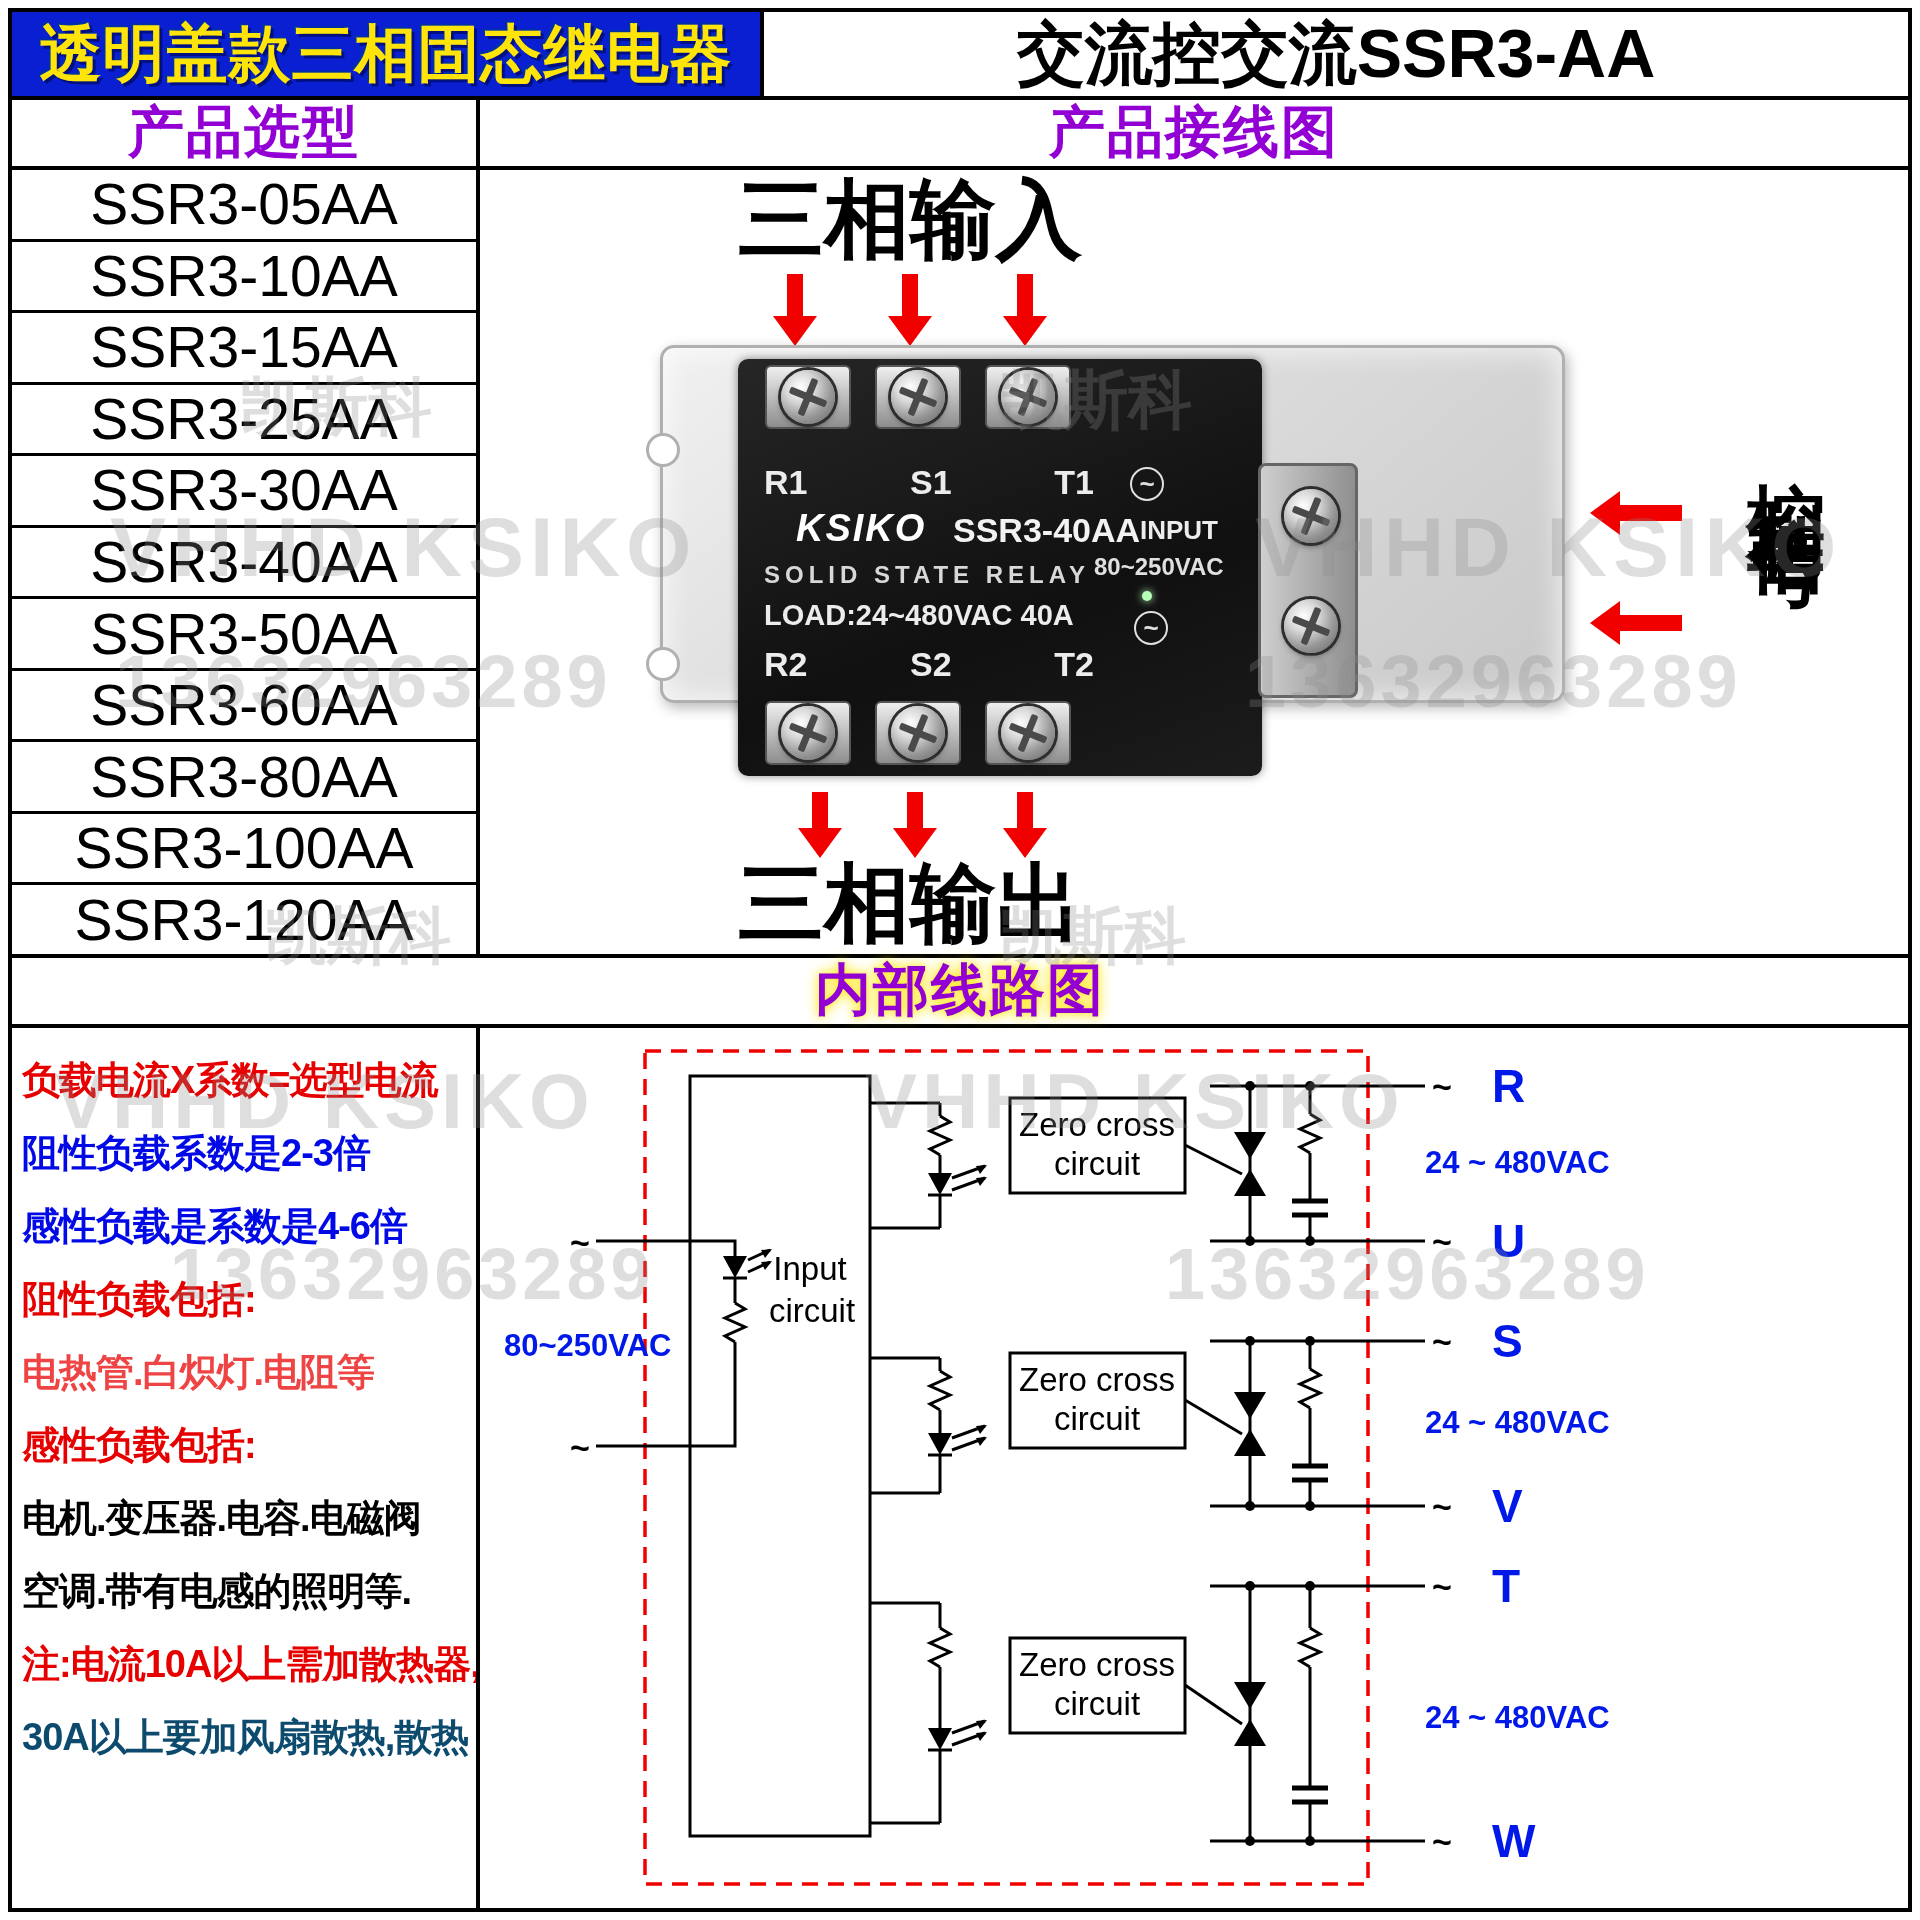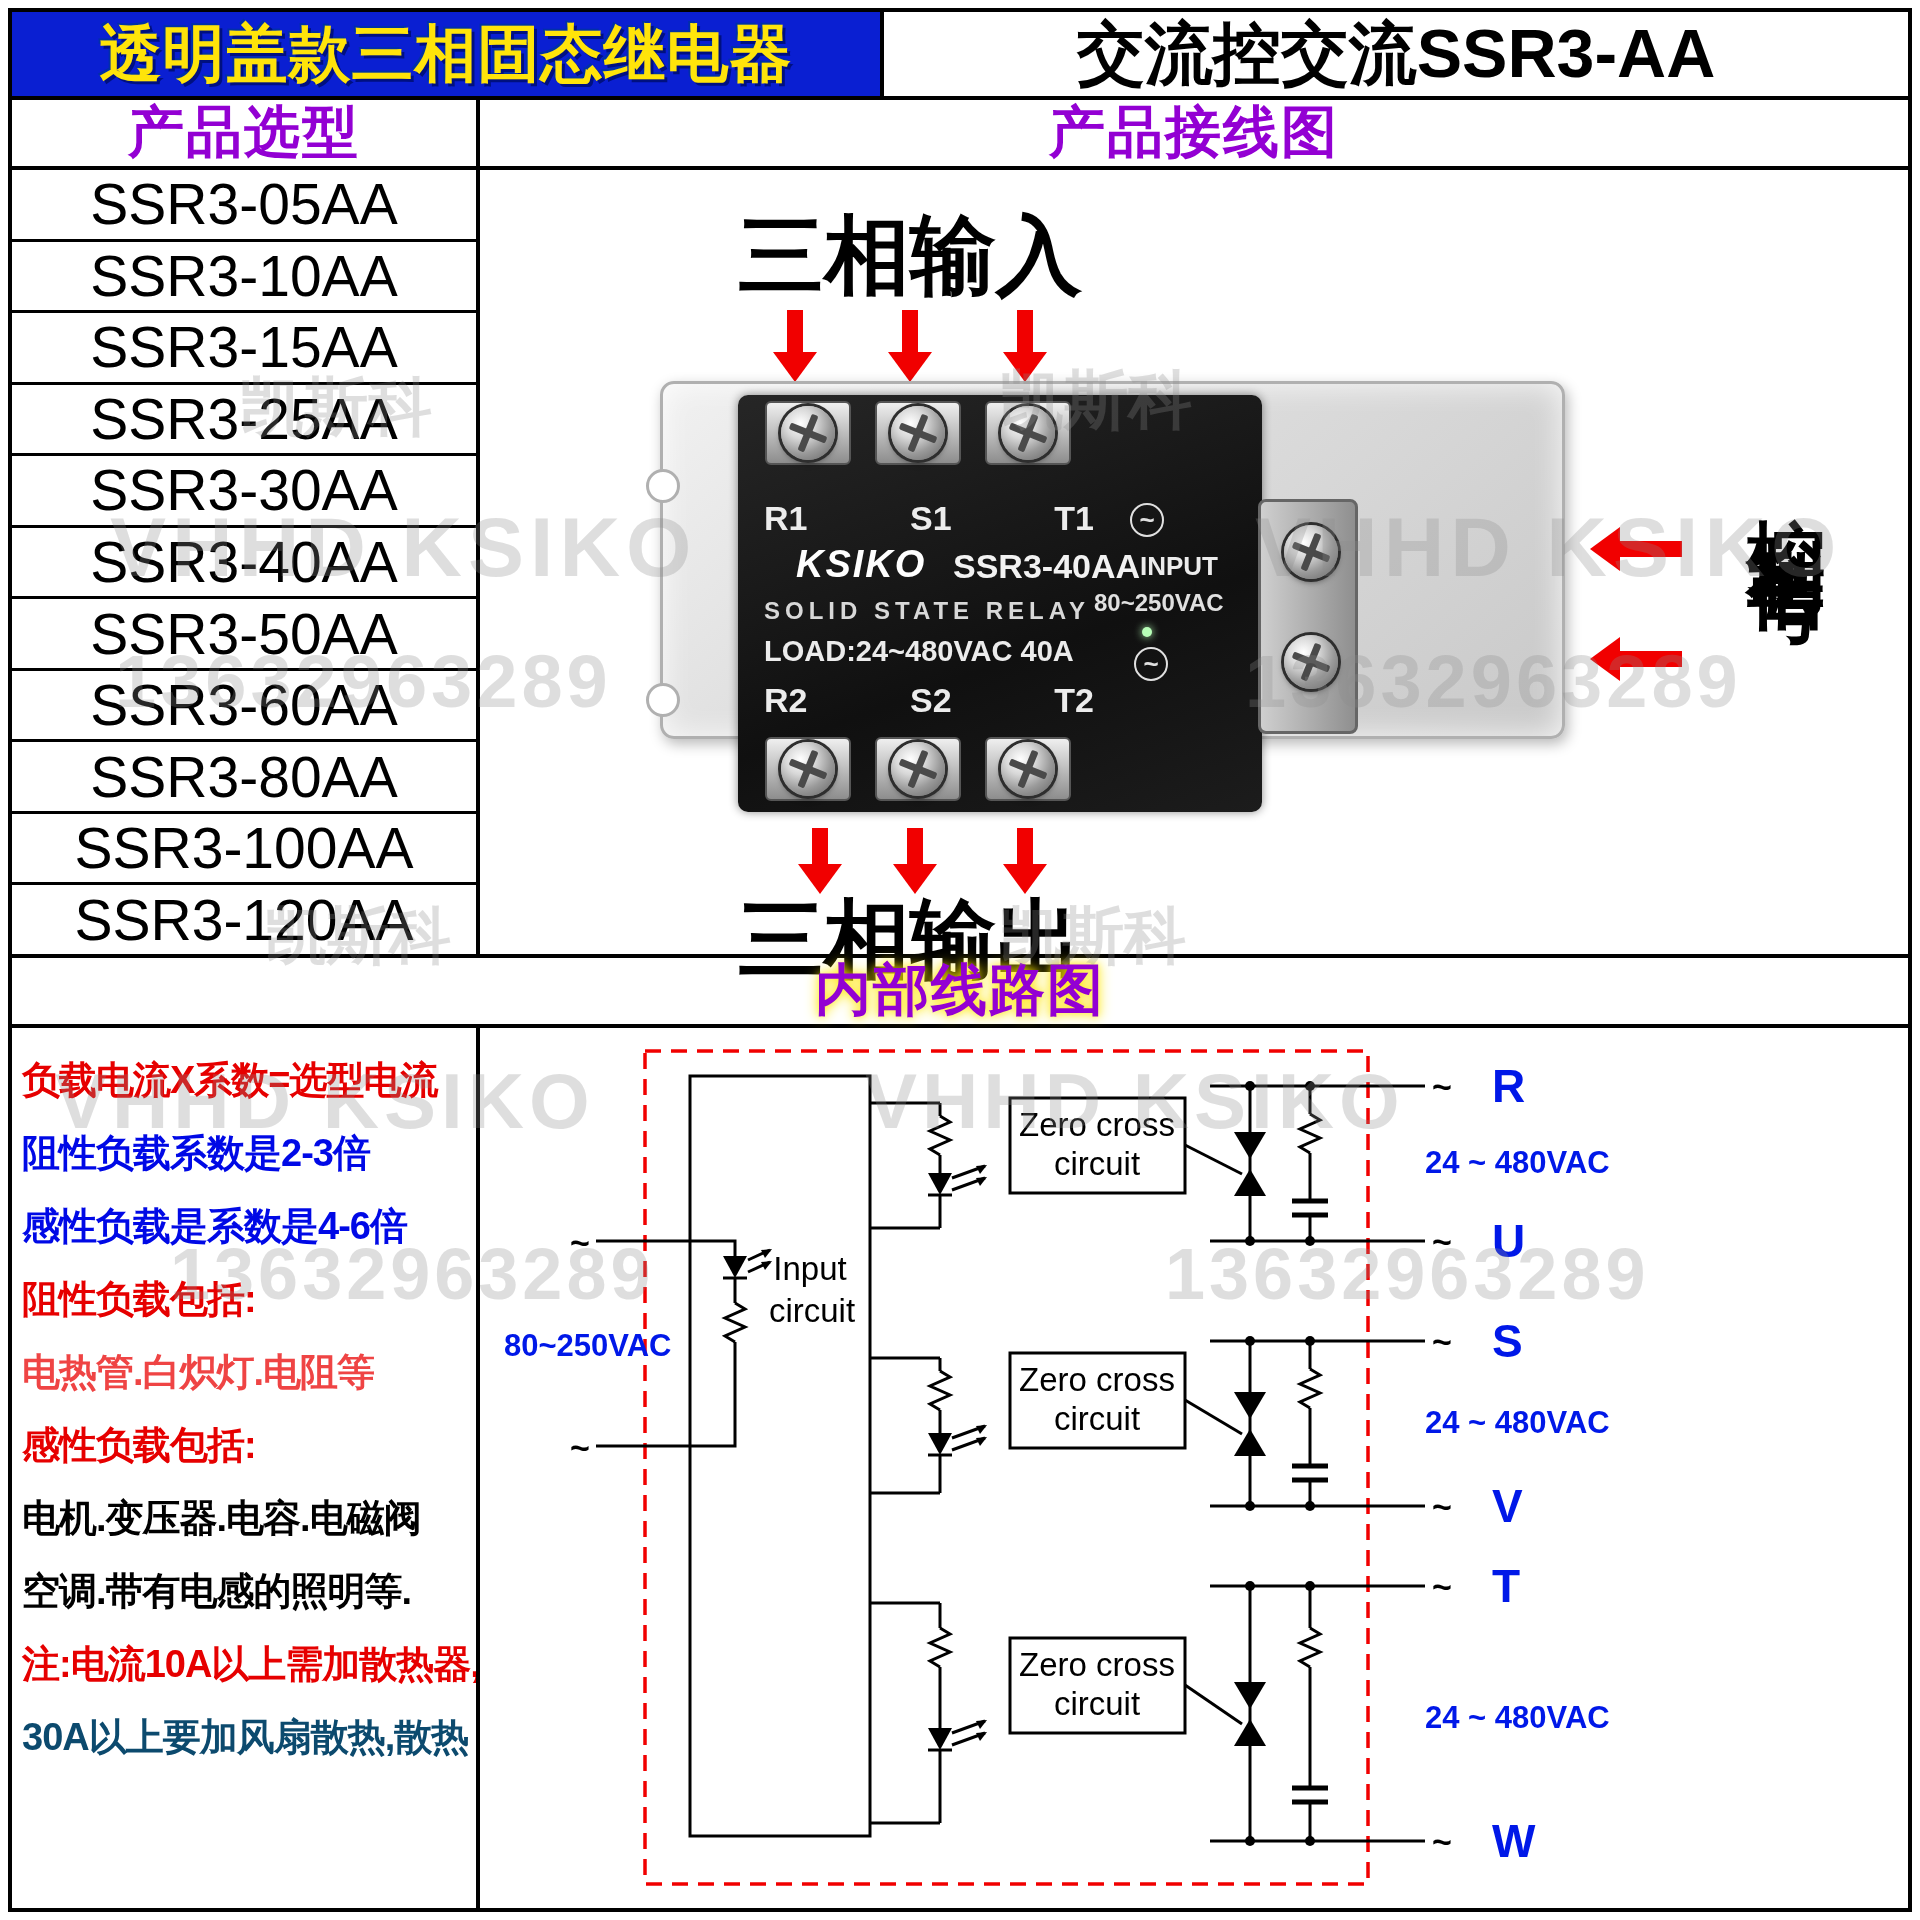--- a/index.html
+++ b/index.html
@@ -3,21 +3,21 @@
 <meta charset="utf-8">
 <style>
   html,body{margin:0;padding:0;background:#fff;}
   .page{position:relative;width:1920px;height:1920px;background:#fff;overflow:hidden;
         font-family:"Liberation Sans","DejaVu Sans",sans-serif;}
   .page *{box-sizing:border-box;}
   .frame{position:absolute;left:8px;top:8px;width:1904px;height:1904px;border:4px solid #000;pointer-events:none;}
 
   
   .hdr-row{position:absolute;left:12px;top:12px;width:1896px;height:88px;display:flex;border-bottom:4px solid #000;}
-  .hdr-left{width:872px;height:100%;background:#0a1fd2;border-right:4px solid #000;display:flex;align-items:flex-start;justify-content:center;}
+  .hdr-left{width:752px;height:100%;background:#0a1fd2;border-right:4px solid #000;display:flex;align-items:flex-start;justify-content:center;}
   .hdr-left span{font-size:62px;font-weight:bold;color:#ffe40a;letter-spacing:1px;
                  text-shadow:3px 3px 0 #001080,-2px -2px 0 #0030a8;}
   .hdr-right{flex:1;display:flex;align-items:center;justify-content:center;font-size:68px;font-weight:bold;color:#000;}
 
   
   .sec-row{position:absolute;left:12px;top:100px;width:1896px;height:70px;display:flex;border-bottom:4px solid #000;}
   .bot-hdr{position:absolute;left:12px;top:954px;width:1896px;height:74px;display:flex;border-top:4px solid #000;border-bottom:4px solid #000;}
   .cell-l{width:468px;border-right:4px solid #000;display:flex;align-items:center;justify-content:center;}
   .cell-r{flex:1;display:flex;align-items:center;justify-content:center;border-radius:10px;}
   .ptitle{font-size:56px;font-weight:bold;color:#9300d3;letter-spacing:2px;}
@@ -26,21 +26,21 @@
   
   .models{position:absolute;left:12px;top:170px;width:468px;height:784px;border-right:4px solid #000;display:flex;flex-direction:column;}
   .model-row{flex:1;display:flex;align-items:center;justify-content:center;font-size:57px;color:#000;border-bottom:3px solid #000;}
   .model-row:last-child{border-bottom:none;}
 
   
   .notes{position:absolute;left:12px;top:1028px;width:468px;height:880px;border-right:4px solid #000;padding:16px 20px 0 10px;overflow:hidden;}
   .note{font-size:38px;font-weight:bold;line-height:73px;white-space:nowrap;letter-spacing:-1px;}
 
   
-  .wiring{position:absolute;left:480px;top:170px;width:1428px;height:784px;margin-top:36px;}
+  .wiring{position:absolute;left:480px;top:170px;width:1428px;height:784px;}
   .wlabel{position:absolute;left:120px;width:620px;text-align:center;font-size:86px;font-weight:bold;color:#000;line-height:1;}
   .ctrl{position:absolute;left:1268px;top:250px;writing-mode:vertical-rl;text-orientation:upright;
         font-size:78px;font-weight:bold;letter-spacing:18px;color:#000;line-height:1;}
 
   
   .ad{position:absolute;width:16px;background:#f10000;}
   .ad::after{content:"";position:absolute;top:100%;left:50%;transform:translateX(-50%);
              border-left:22px solid transparent;border-right:22px solid transparent;border-top:30px solid #f10000;}
   .al{position:absolute;height:16px;background:#f10000;}
   .al::before{content:"";position:absolute;right:100%;top:50%;transform:translateY(-50%);

